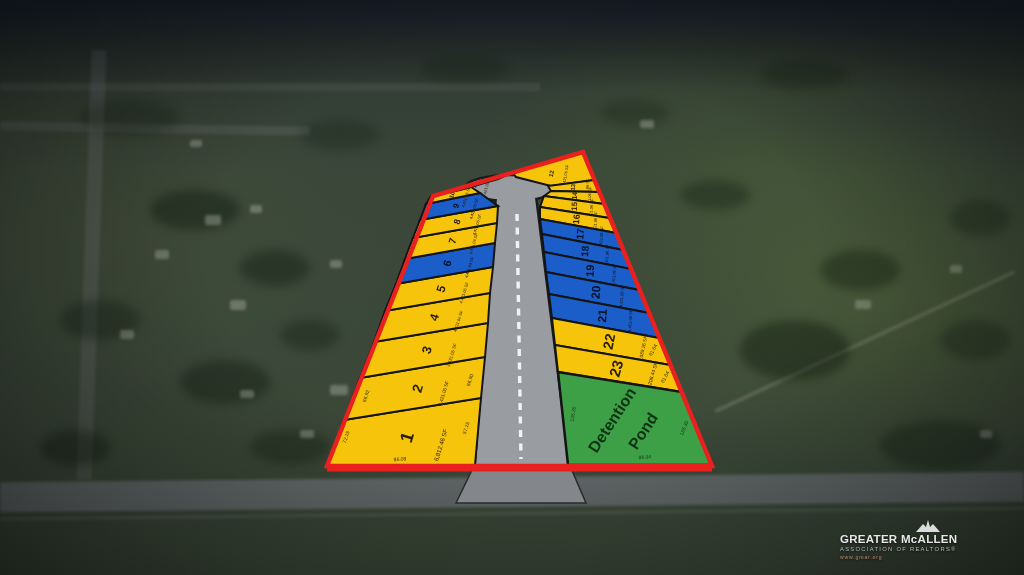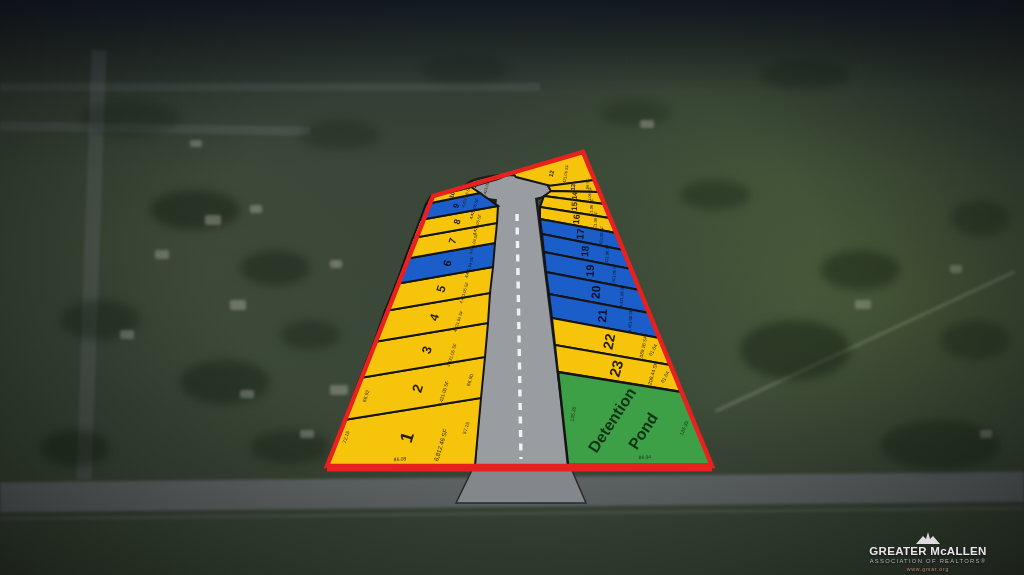--- a/index.html
+++ b/index.html
@@ -18,21 +18,21 @@
   .roof{border-radius:2px;background:rgba(196,196,188,.9);filter:blur(1.5px);}
   .street{filter:blur(1.5px);}
   .vignette{
     position:absolute;inset:0;pointer-events:none;
     background:
       linear-gradient(180deg, rgba(8,12,20,.5) 0%, rgba(8,12,20,0) 16%),
       radial-gradient(ellipse at 50% 44%, rgba(0,0,0,0) 42%, rgba(0,0,0,.34) 80%, rgba(0,0,0,.55) 100%);
   }
   svg.plat{position:absolute;left:0;top:0;}
   .logo{
-    position:absolute;right:8px;bottom:3px;width:176px;text-align:center;
+    position:absolute;right:8px;bottom:15px;width:176px;
     color:#e4e6e8;line-height:1.25;text-shadow:0 1px 2px rgba(0,0,0,.7);
   }
   .logo-icon{display:block;margin:0 auto -1px auto;opacity:.95;}
   .logo-name{font-size:11.5px;font-weight:bold;letter-spacing:.3px;color:#e7e8ea;white-space:nowrap;}
   .logo-sub{font-size:5.8px;letter-spacing:1.3px;color:#b2b5b8;white-space:nowrap;}
   .logo-url{font-size:5.2px;letter-spacing:.8px;color:#b98a6d;white-space:nowrap;}
 </style>
 </head>
 <body>
 

